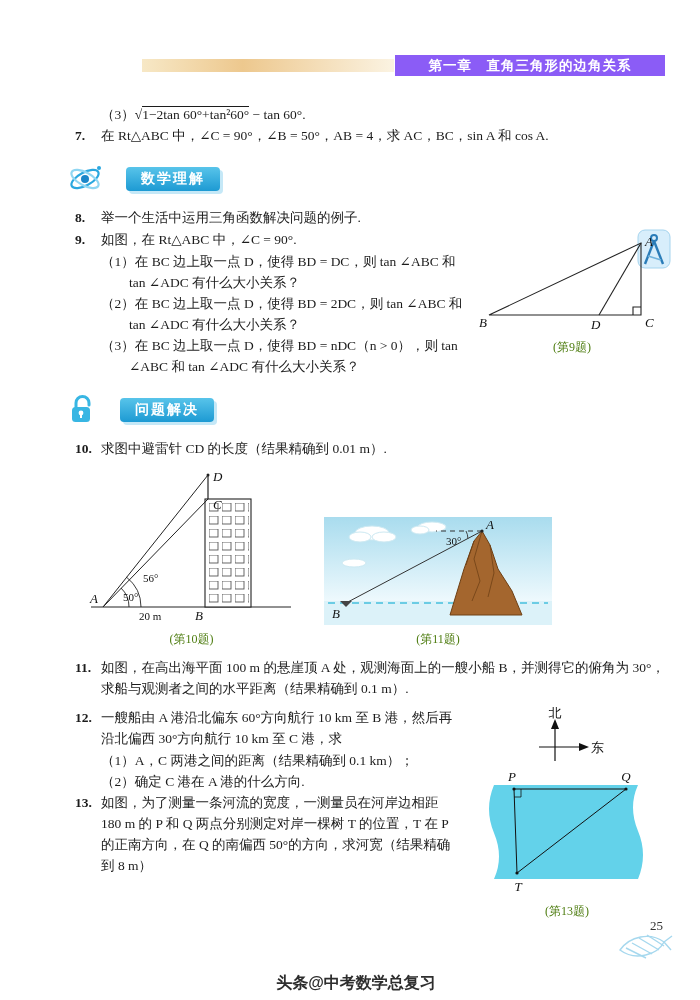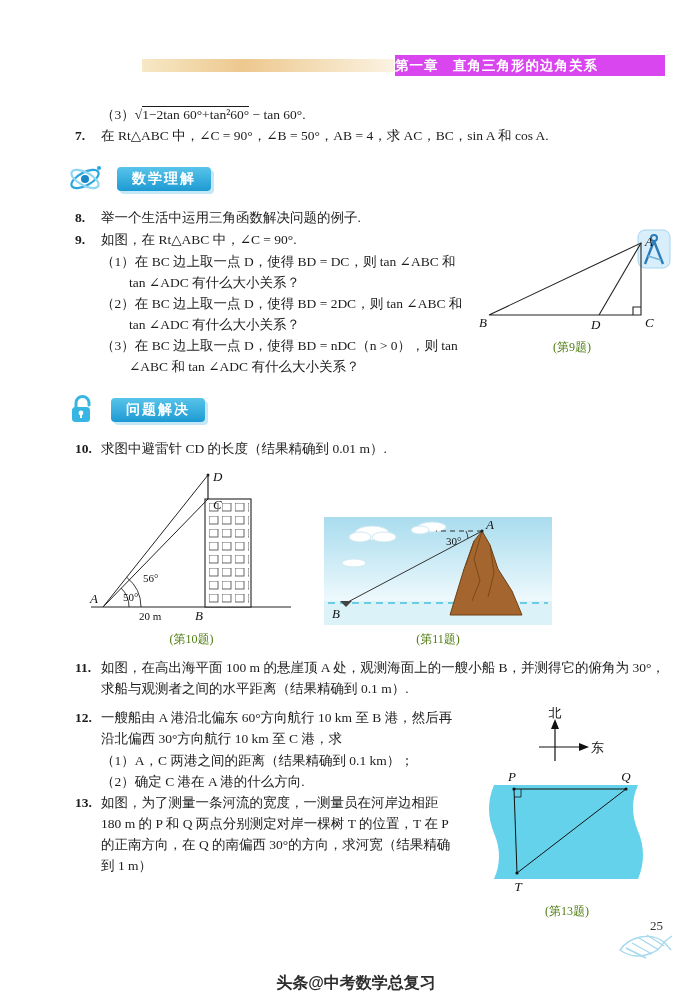--- a/index.html
+++ b/index.html
@@ -6,33 +6,33 @@
   * { margin:0; padding:0; box-sizing:border-box; }
   html,body { background:#fff; }
   .page {
     position:relative; width:700px; height:1000px; background:#fff; overflow:hidden;
     font-family:"Liberation Serif","DejaVu Serif",serif; font-size:13.5px; color:#1c1c1c;
   }
   
   .hdr-grad { position:absolute; left:142px; top:59px; width:252px; height:13px;
     background:linear-gradient(90deg,#f7e8c6 0%, #edc88e 40%, #fbf3e2 100%); }
   .hdr-bar { position:absolute; left:395px; top:55px; width:270px; height:21px;
-    background:#d946ef; color:#fff; font-family:"Liberation Sans","DejaVu Sans",sans-serif;
-    font-weight:bold; font-size:13.5px; line-height:21px; text-align:left; letter-spacing:1px; }
+    background:#8b5cf6; color:#fff; font-family:"Liberation Sans","DejaVu Sans",sans-serif;
+    font-weight:bold; font-size:13.5px; line-height:21px; text-align:center; letter-spacing:1px; }
   .tool-icon { position:absolute; left:636px; top:226px; }
   
   .content { position:absolute; left:75px; top:104px; width:590px; }
   .line { line-height:21px; }
   .indent { margin-left:26px; }
   .prob { position:relative; padding-left:26px; line-height:21px; margin-bottom:1px; }
   .prob .num { position:absolute; left:0; top:0; font-weight:bold; }
   .sub { margin-left:26px; padding-left:28px; text-indent:-28px; line-height:21px; }
   .radicand { border-top:1px solid #1c1c1c; }
   
-  .badge-row { display:flex; align-items:center; gap:14px; margin:15px 0 10px -8px; height:36px; }
+  .badge-row { display:flex; align-items:center; gap:23px; margin:15px 0 10px -8px; height:36px; }
   .badge-pill { background:linear-gradient(180deg,#58c4ea,#1d9ad3); color:#fff;
     font-family:"Liberation Sans","DejaVu Sans",sans-serif; font-weight:bold; font-size:14px;
     padding:3px 15px; border-radius:4px; letter-spacing:2px; box-shadow:3px 3px 0 #c5e8f7; }
   
   .fig { text-align:center; }
   .caption { font-size:12px; line-height:16px; margin-top:2px; color:#4d7c0f; }
   .fig9 { float:right; width:186px; margin:2px 0 4px 10px; }
   .figrow { display:flex; align-items:flex-end; gap:30px; margin:8px 0 10px 14px; }
   .figR { float:right; width:196px; margin:0 0 4px 8px; text-align:center; }
   .clear { clear:both; }
@@ -224,21 +224,21 @@
       </div>
 
       <div class="prob">
         <span class="num">12.</span>
         <span>一艘船由 A 港沿北偏东 60°方向航行 10 km 至 B 港，然后再沿北偏西 30°方向航行 10 km 至 C 港，求</span>
       </div>
       <div class="sub">（1）A，C 两港之间的距离（结果精确到 0.1 km）；</div>
       <div class="sub">（2）确定 C 港在 A 港的什么方向.</div>
       <div class="prob">
         <span class="num">13.</span>
-        <span>如图，为了测量一条河流的宽度，一测量员在河岸边相距 180 m 的 P 和 Q 两点分别测定对岸一棵树 T 的位置，T 在 P 的正南方向，在 Q 的南偏西 30°的方向，求河宽（结果精确到 1 m）</span>
+        <span>如图，为了测量一条河流的宽度，一测量员在河岸边相距 180 m 的 P 和 Q 两点分别测定对岸一棵树 T 的位置，T 在 P 的正南方向，在 Q 的南偏西 50°的方向，求河宽（结果精确到 8 m）</span>
       </div>
       <div class="clear"></div>
     </div>
 
   </div>
 
   <div class="pagefish">
     <svg width="58" height="52" viewBox="0 0 58 52">
       <g fill="none" stroke="#a6d8ee" stroke-width="1.4">
         <path d="M4,34 C14,20 34,16 48,26 C42,38 20,46 4,34 Z"></path>

